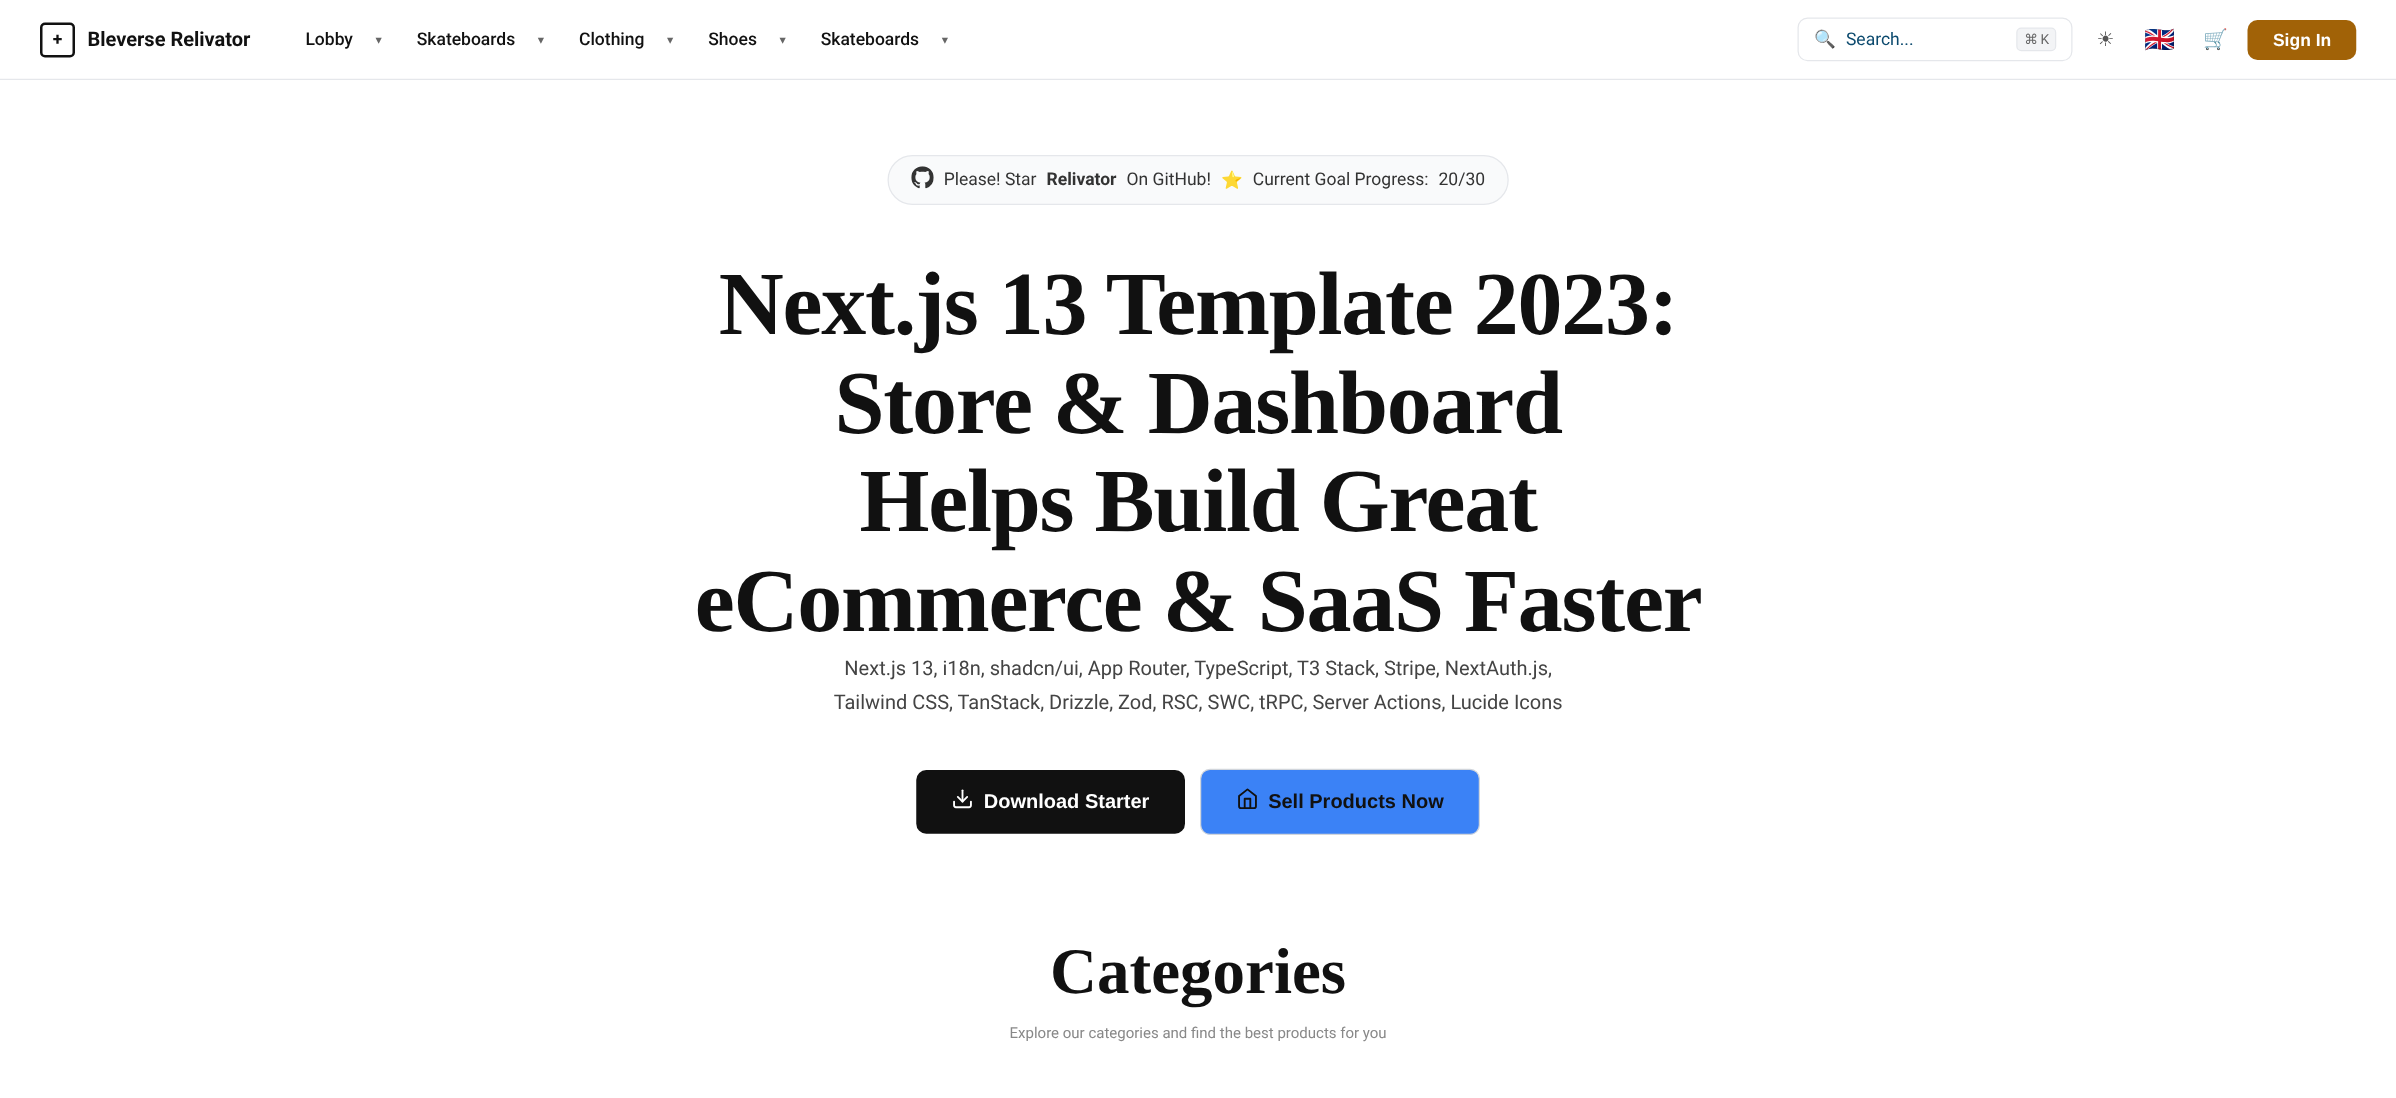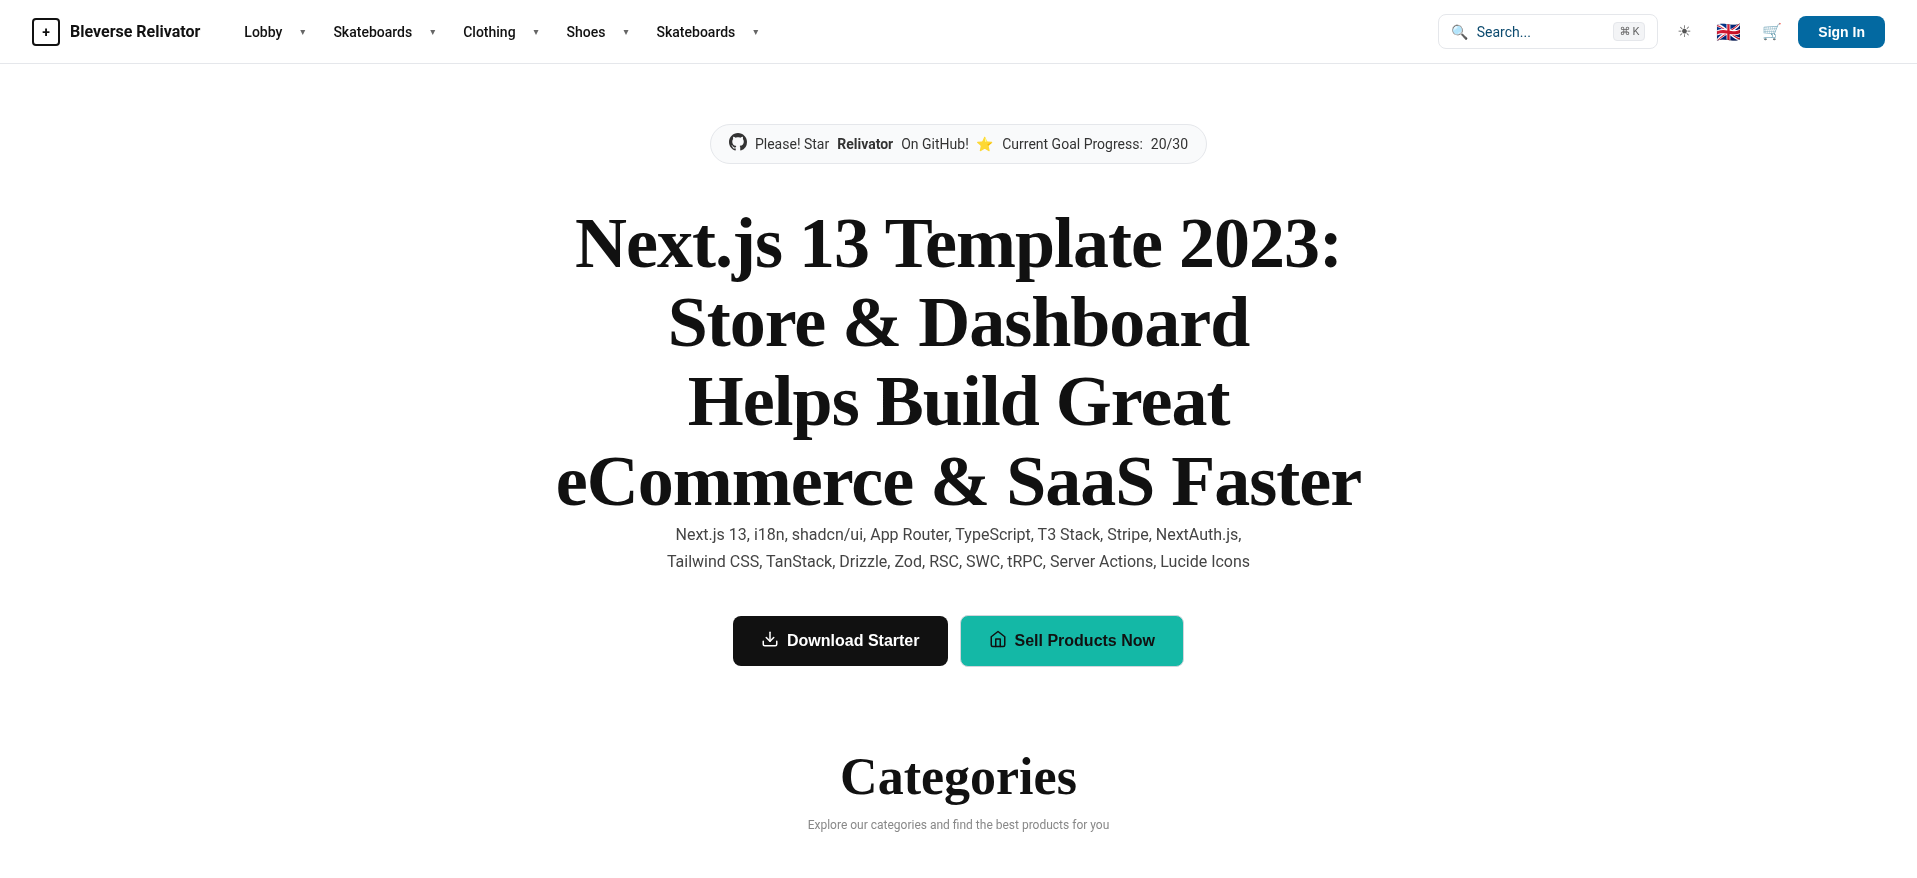--- a/index.html
+++ b/index.html
@@ -137,21 +137,21 @@
       color: #555;
       border: none;
       background: transparent;
     }
 
     .flag-icon {
       font-size: 20px;
     }
 
     .sign-in-btn {
-      background: #0369a1;
+      background: #a16207;
       color: #fff;
       border: none;
       border-radius: 8px;
       padding: 8px 20px;
       font-size: 14px;
       font-weight: 600;
       cursor: pointer;
       white-space: nowrap;
     }
 
@@ -224,21 +224,21 @@
       font-size: 16px;
       font-weight: 600;
       cursor: pointer;
       white-space: nowrap;
     }
 
     .btn-secondary {
       display: flex;
       align-items: center;
       gap: 8px;
-      background: #14b8a6;
+      background: #3b82f6;
       color: #111;
       border: 1px solid #d1d5db;
       border-radius: 8px;
       padding: 14px 28px;
       font-size: 16px;
       font-weight: 600;
       cursor: pointer;
       white-space: nowrap;
     }
 

